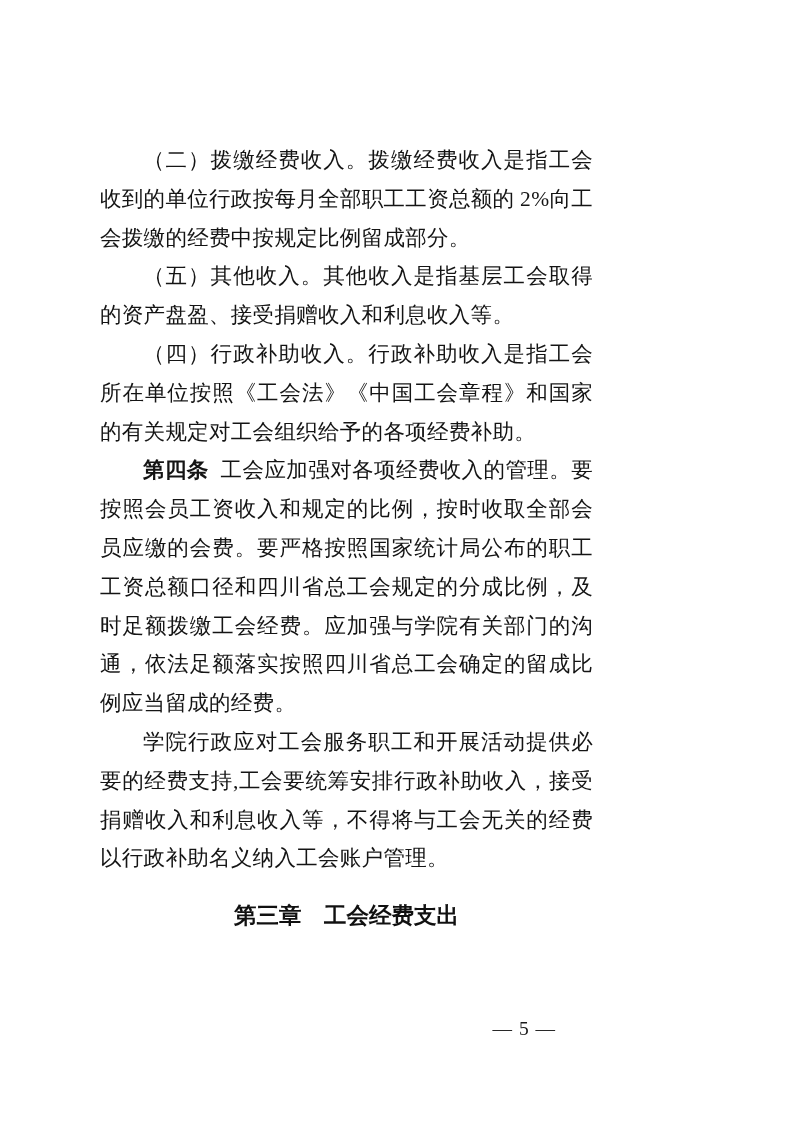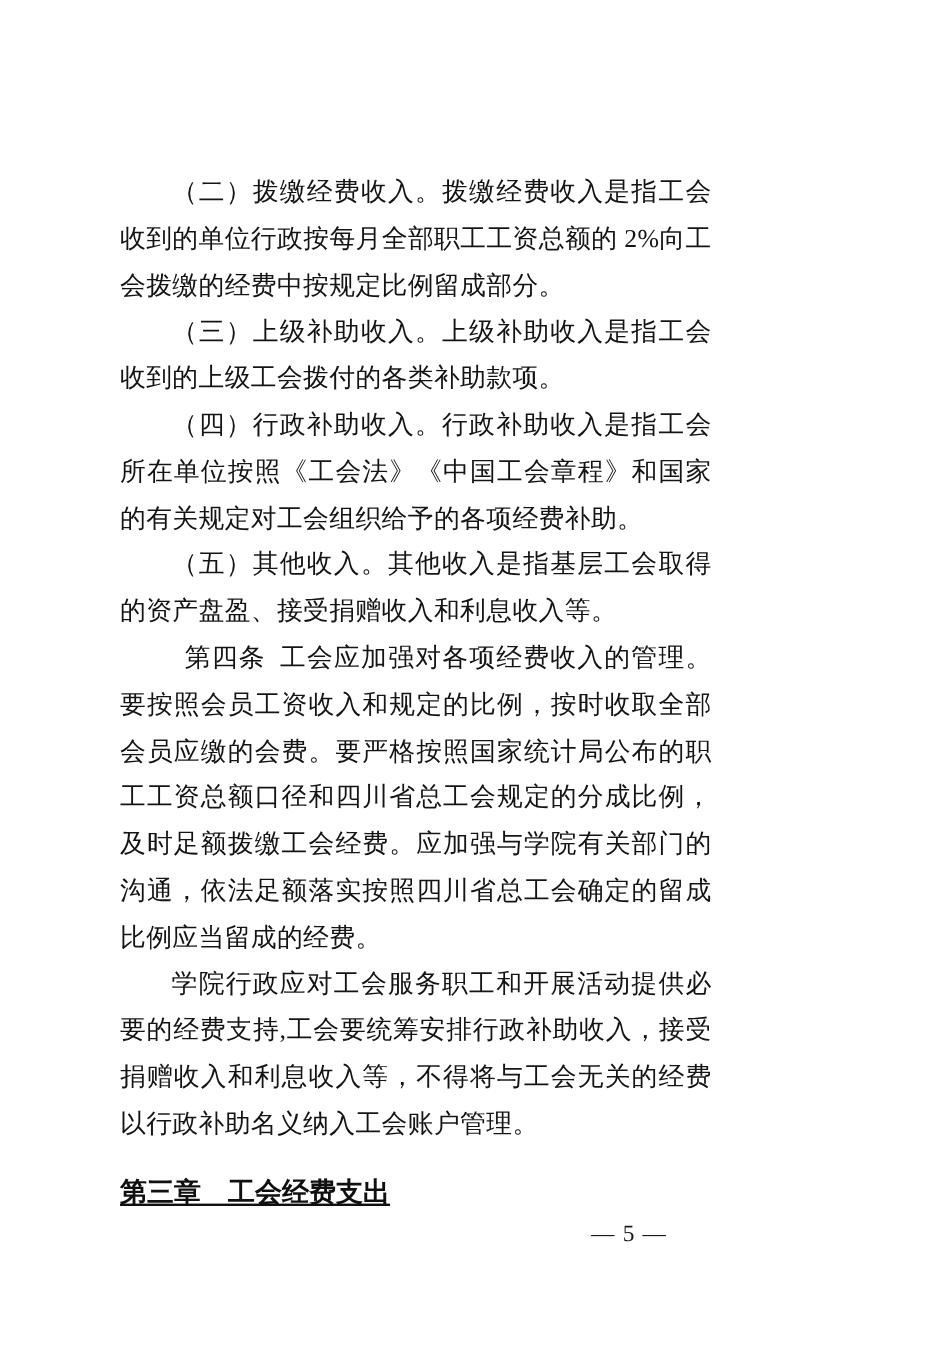--- a/index.html
+++ b/index.html
@@ -22,57 +22,54 @@
   .doc p {
     margin: 0;
     font-size: 21.5px;
     line-height: 38.8px;
     text-align: justify;
     text-indent: 2em;
     letter-spacing: 0.3px;
     word-break: break-all;
   }
   .article-label {
-    font-weight: normal;
+    font-weight: bold;
     margin-right: 0.55em;
-    margin-left: 11px;
   }
   .chapter-heading {
     font-family: "Liberation Sans", "DejaVu Sans", sans-serif;
     font-weight: bold;
     font-size: 22.5px;
     line-height: 38.8px;
-    text-align: left;
+    text-align: center;
     text-indent: 0;
     margin: 19px 0;
     color: #101010;
-    text-decoration: underline;
   }
   .page-number {
     position: absolute;
     top: 1018px;
     right: 97px;
     font-size: 19.5px;
     letter-spacing: 1px;
     color: #1a1a1a;
   }
 </style>
 </head>
 <body>
 
 <main class="page">
   <section class="doc">
 
     <p>（二）拨缴经费收入。拨缴经费收入是指工会收到的单位行政按每月全部职工工资总额的 2%向工会拨缴的经费中按规定比例留成部分。</p>
 
-    <p>（三）上级补助收入。上级补助收入是指工会收到的上级工会拨付的各类补助款项。</p>
+
+    <p>（五）其他收入。其他收入是指基层工会取得的资产盘盈、接受捐赠收入和利息收入等。</p>
 
     <p>（四）行政补助收入。行政补助收入是指工会所在单位按照《工会法》《中国工会章程》和国家的有关规定对工会组织给予的各项经费补助。</p>
-
-    <p>（五）其他收入。其他收入是指基层工会取得的资产盘盈、接受捐赠收入和利息收入等。</p>
 
     <p><span class="article-label">第四条</span><span>工会应加强对各项经费收入的管理。要按照会员工资收入和规定的比例，按时收取全部会员应缴的会费。要严格按照国家统计局公布的职工工资总额口径和四川省总工会规定的分成比例，及时足额拨缴工会经费。应加强与学院有关部门的沟通，依法足额落实按照四川省总工会确定的留成比例应当留成的经费。</span></p>
 
     <p>学院行政应对工会服务职工和开展活动提供必要的经费支持,工会要统筹安排行政补助收入，接受捐赠收入和利息收入等，不得将与工会无关的经费以行政补助名义纳入工会账户管理。</p>
 
     <h2 class="chapter-heading">第三章　工会经费支出</h2>
 
 
   </section>
 

